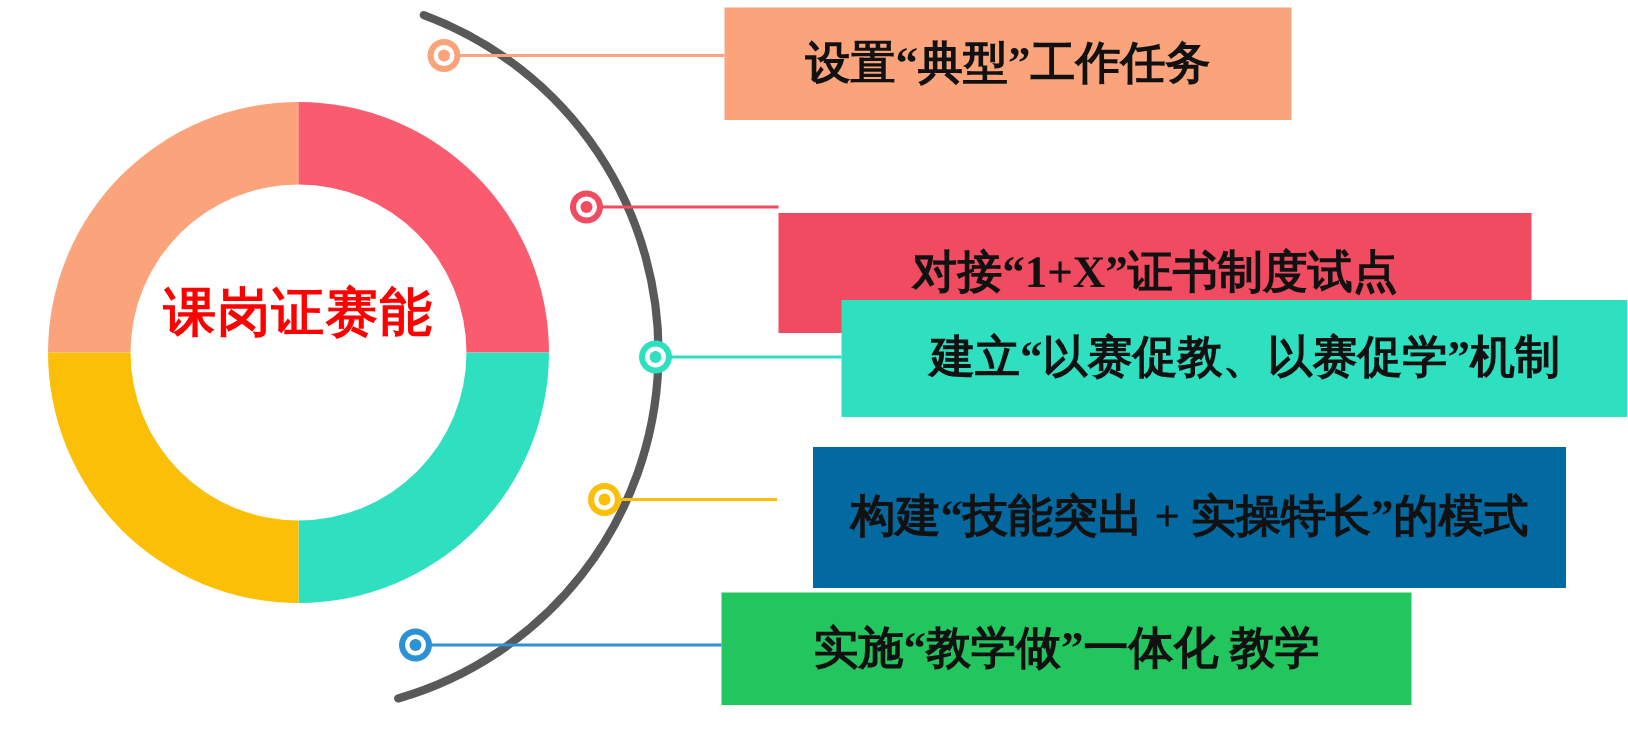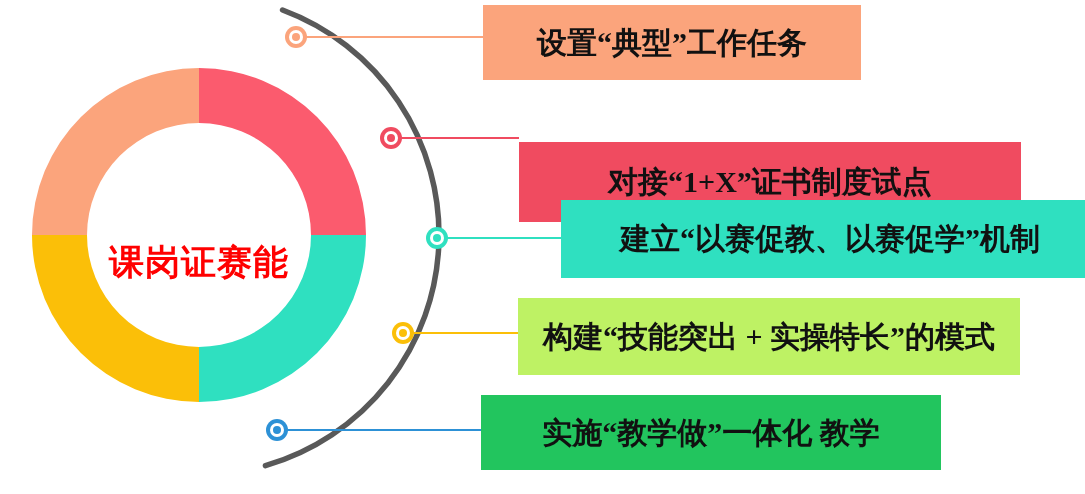--- a/index.html
+++ b/index.html
@@ -27,21 +27,21 @@
   }
   .center-label {
     position: absolute;
     left: 74px;
     top: 183px;
     width: 250px;
     height: 105px;
     display: flex;
     flex-direction: column;
     align-items: center;
-    justify-content: flex-end;
+    justify-content: flex-start;
     text-align: center;
     pointer-events: none;
   }
   .center-line {
     font-family: "Liberation Sans", "DejaVu Sans", sans-serif;
     font-weight: bold;
     font-size: 35px;
     line-height: 52px;
     color: #ff0000;
     letter-spacing: 1px;
@@ -122,20 +122,20 @@
 
   <div class="label-box" id="box-0" style="left: 483px; top: 5px; width: 378px; height: 75px; background: rgb(251, 164, 124);">
     <span class="label-text">设置“典型”工作任务</span>
   </div>
   <div class="label-box" id="box-1" style="left: 519px; top: 100px; width: 502px; height: 80px; background: rgb(240, 75, 96); margin-top: 42px;">
     <span class="label-text">对接“1+X”证书制度试点</span>
   </div>
   <div class="label-box" id="box-2" style="left: 561px; top: 200px; width: 524px; height: 78px; background: rgb(47, 224, 192); padding-left: 14px;">
     <span class="label-text">建立“以赛促教、以赛促学”机制</span>
   </div>
-  <div class="label-box" id="box-3" style="left: 518px; top: 298px; width: 502px; height: 77px; background: #bef264;">
+  <div class="label-box" id="box-3" style="left: 542px; top: 298px; width: 502px; height: 94px; background: #0369a1;">
     <span class="label-text">构建“技能突出 + 实操特长”的模式</span>
   </div>
   <div class="label-box" id="box-4" style="left: 481px; top: 395px; width: 460px; height: 75px; background: #22c55e;">
     <span class="label-text">实施“教学做”一体化 教学</span>
   </div>
 
 </div>
 
 </body></html>

